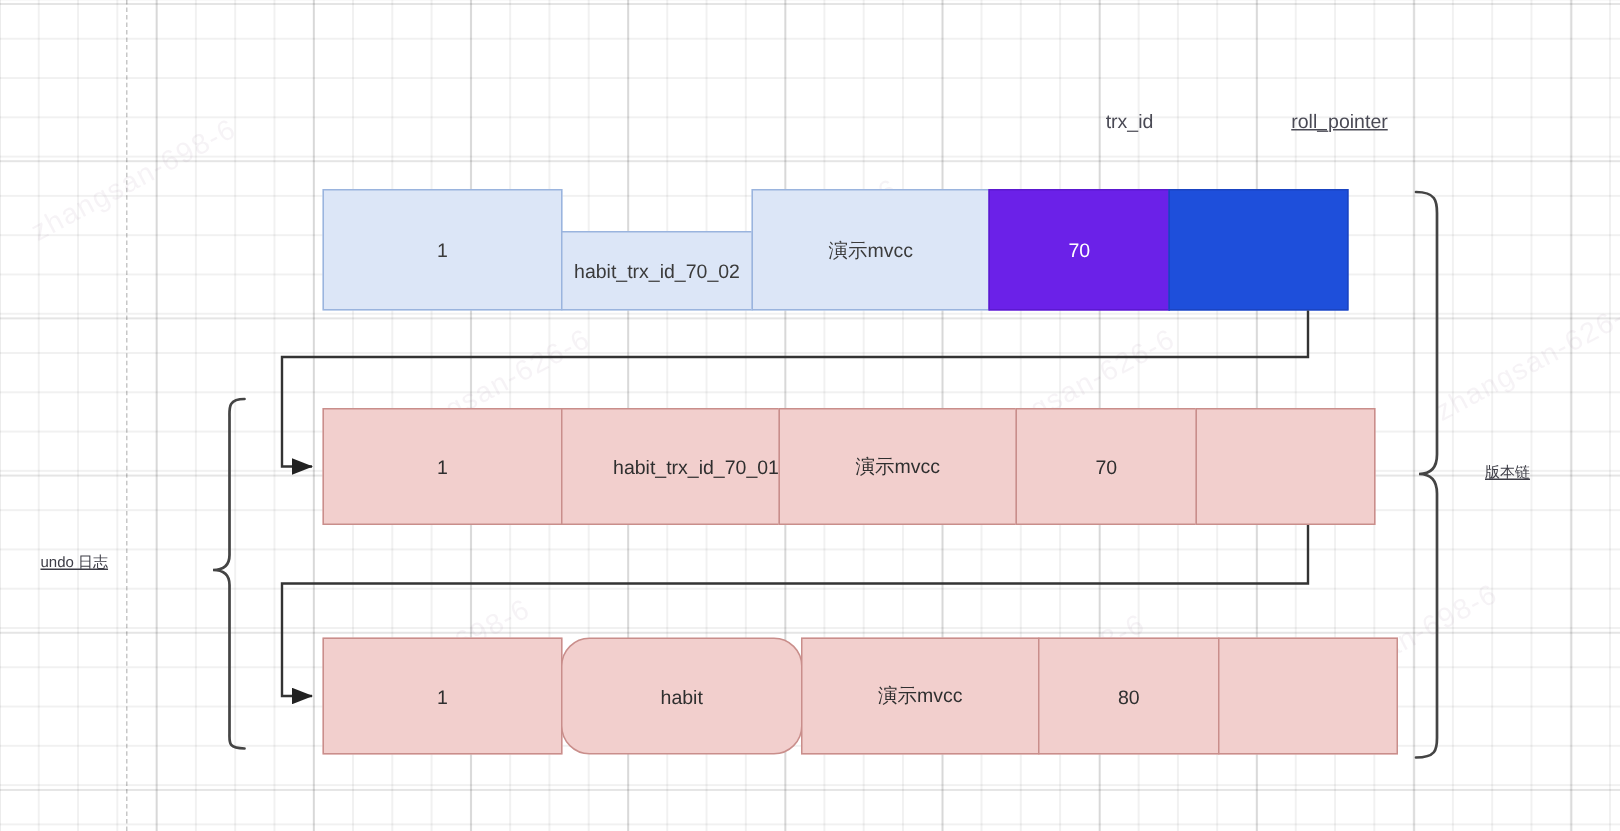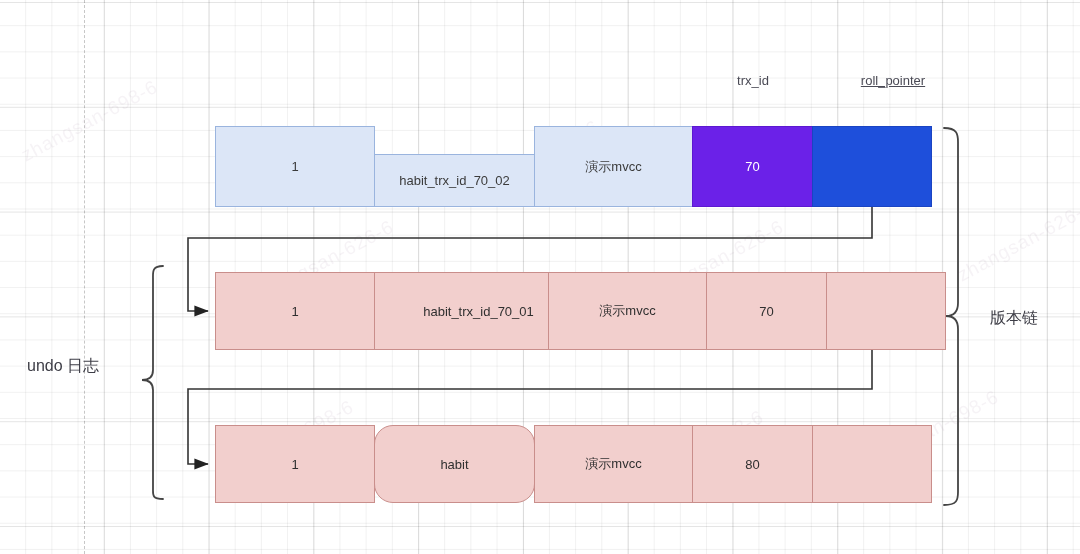--- a/index.html
+++ b/index.html
@@ -97,23 +97,24 @@
     position: absolute;
     font-size: 13px;
     color: #4a4a55;
     white-space: nowrap;
     text-align: center;
   }
 
   
   .side-label {
     position: absolute;
-    font-size: 16px;
+    font-size: 10px;
     color: #3d3d46;
     white-space: nowrap;
+    text-decoration: underline;
   }
 
   svg.overlay {
     position: absolute;
     left: 0;
     top: 0;
     width: 1080px;
     height: 554px;
     overflow: visible;
     pointer-events: none;
@@ -133,29 +134,29 @@
   <div class="watermark" style="left:855px; top:420px;">zhangsan-698-6</div>
   <div class="watermark" style="left:950px; top:230px;">zhangsan-626-6</div>
   <div class="watermark" style="left:620px; top:440px;">zhangsan-698-6</div>
   <div class="watermark" style="left:250px; top:250px;">zhangsan-626-6</div>
 
   <div class="col-label" style="left:693px; top:73px; width:120px;">trx_id</div>
   <div class="col-label" style="left:813px; top:73px; width:160px;text-decoration:underline;">roll_pointer</div>
 
   <div class="row row-blue" style="left:215px; top:126px; height:81px;">
     <div class="cell" style="width:160px;">1</div>
-    <div class="cell" style="width:161px;margin-top:28px;">habit_trx_id_70_02</div>
+    <div class="cell" style="width:128px;margin-top:28px;">habit_trx_id_70_02</div>
     <div class="cell" style="width:159px;">演示mvcc</div>
     <div class="cell accent-purple" style="width:121px;">70</div>
     <div class="cell accent-blue" style="width:120px;"></div>
   </div>
 
   <div class="row row-pink" style="left:215px; top:272px; height:78px;">
     <div class="cell" style="width:160px;">1</div>
-    <div class="cell" style="width:175px;padding-left:34px;">habit_trx_id_70_01</div>
+    <div class="cell" style="width:146px;padding-left:34px;">habit_trx_id_70_01</div>
     <div class="cell" style="width:159px;">演示mvcc</div>
     <div class="cell" style="width:121px;">70</div>
     <div class="cell" style="width:120px;"></div>
   </div>
 
   <div class="row row-pink" style="left:215px; top:425px; height:78px;">
     <div class="cell" style="width:160px;">1</div>
     <div class="cell" style="width:161px;border-radius:19px;">habit</div>
     <div class="cell" style="width:159px;">演示mvcc</div>
     <div class="cell" style="width:121px;">80</div>
@@ -183,16 +184,16 @@
 
     <path d="M 944 128
              C 957 128, 958 134, 958 142
              L 958 303
              C 958 312, 954 316, 946 316
              C 954 316, 958 320, 958 329
              L 958 492
              C 958 500, 957 505, 944 505" fill="none" stroke="#444444" stroke-width="1.8" stroke-linecap="round"></path>
   </svg>
 
-  <div class="side-label" style="left:27px; top:356px;">undo 日志</div>
+  <div class="side-label" style="left:27px; top:368px;">undo 日志</div>
   <div class="side-label" style="left:990px; top:308px;">版本链</div>
 
 </div>
 
 </body></html>

